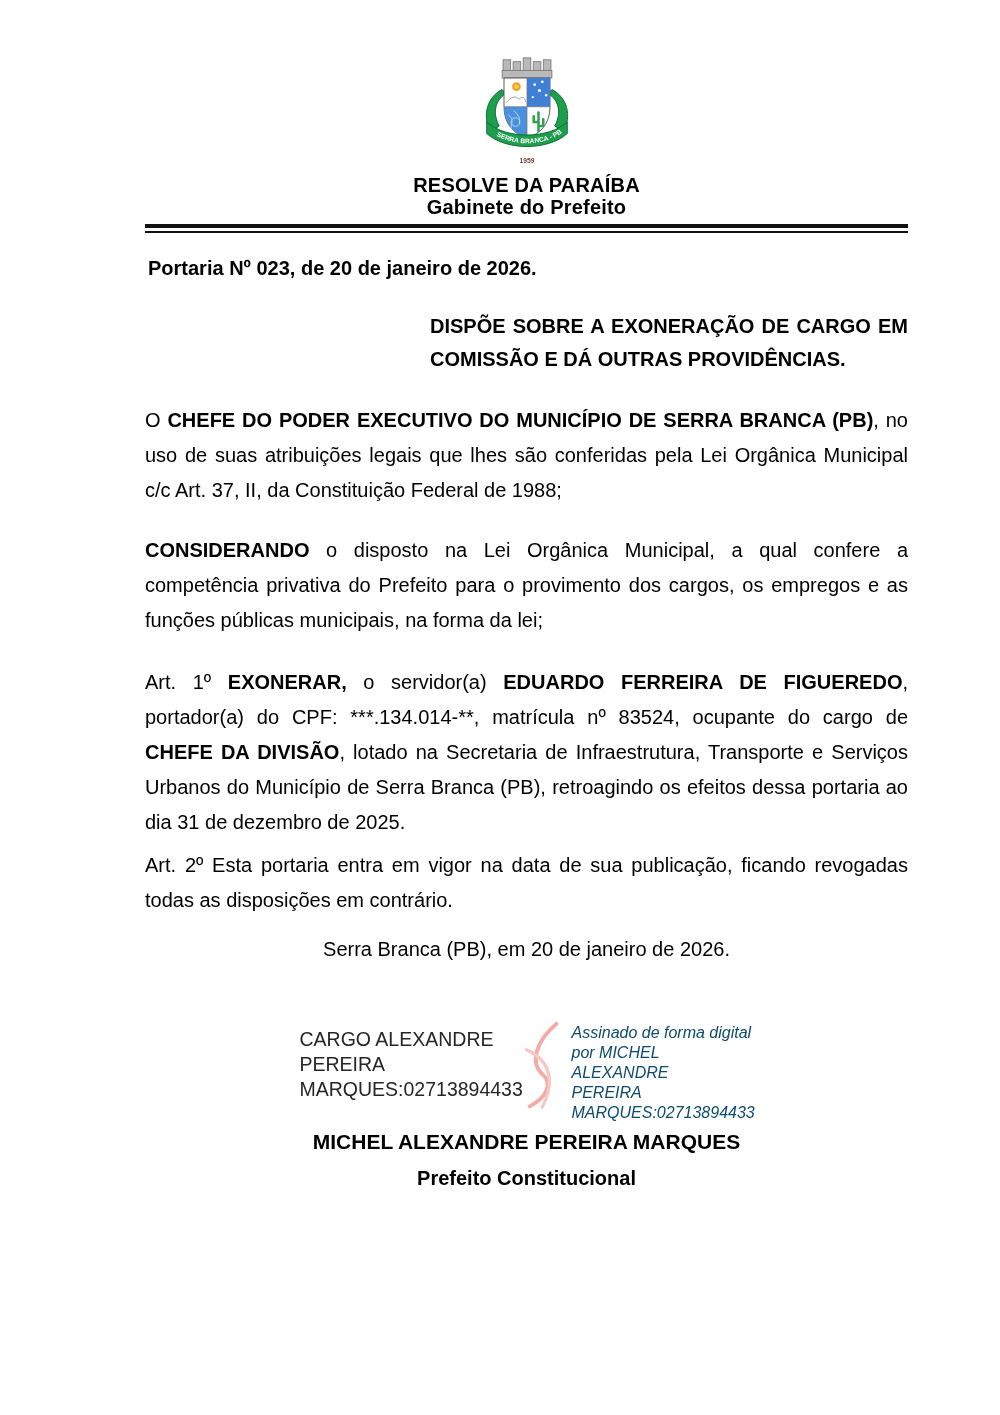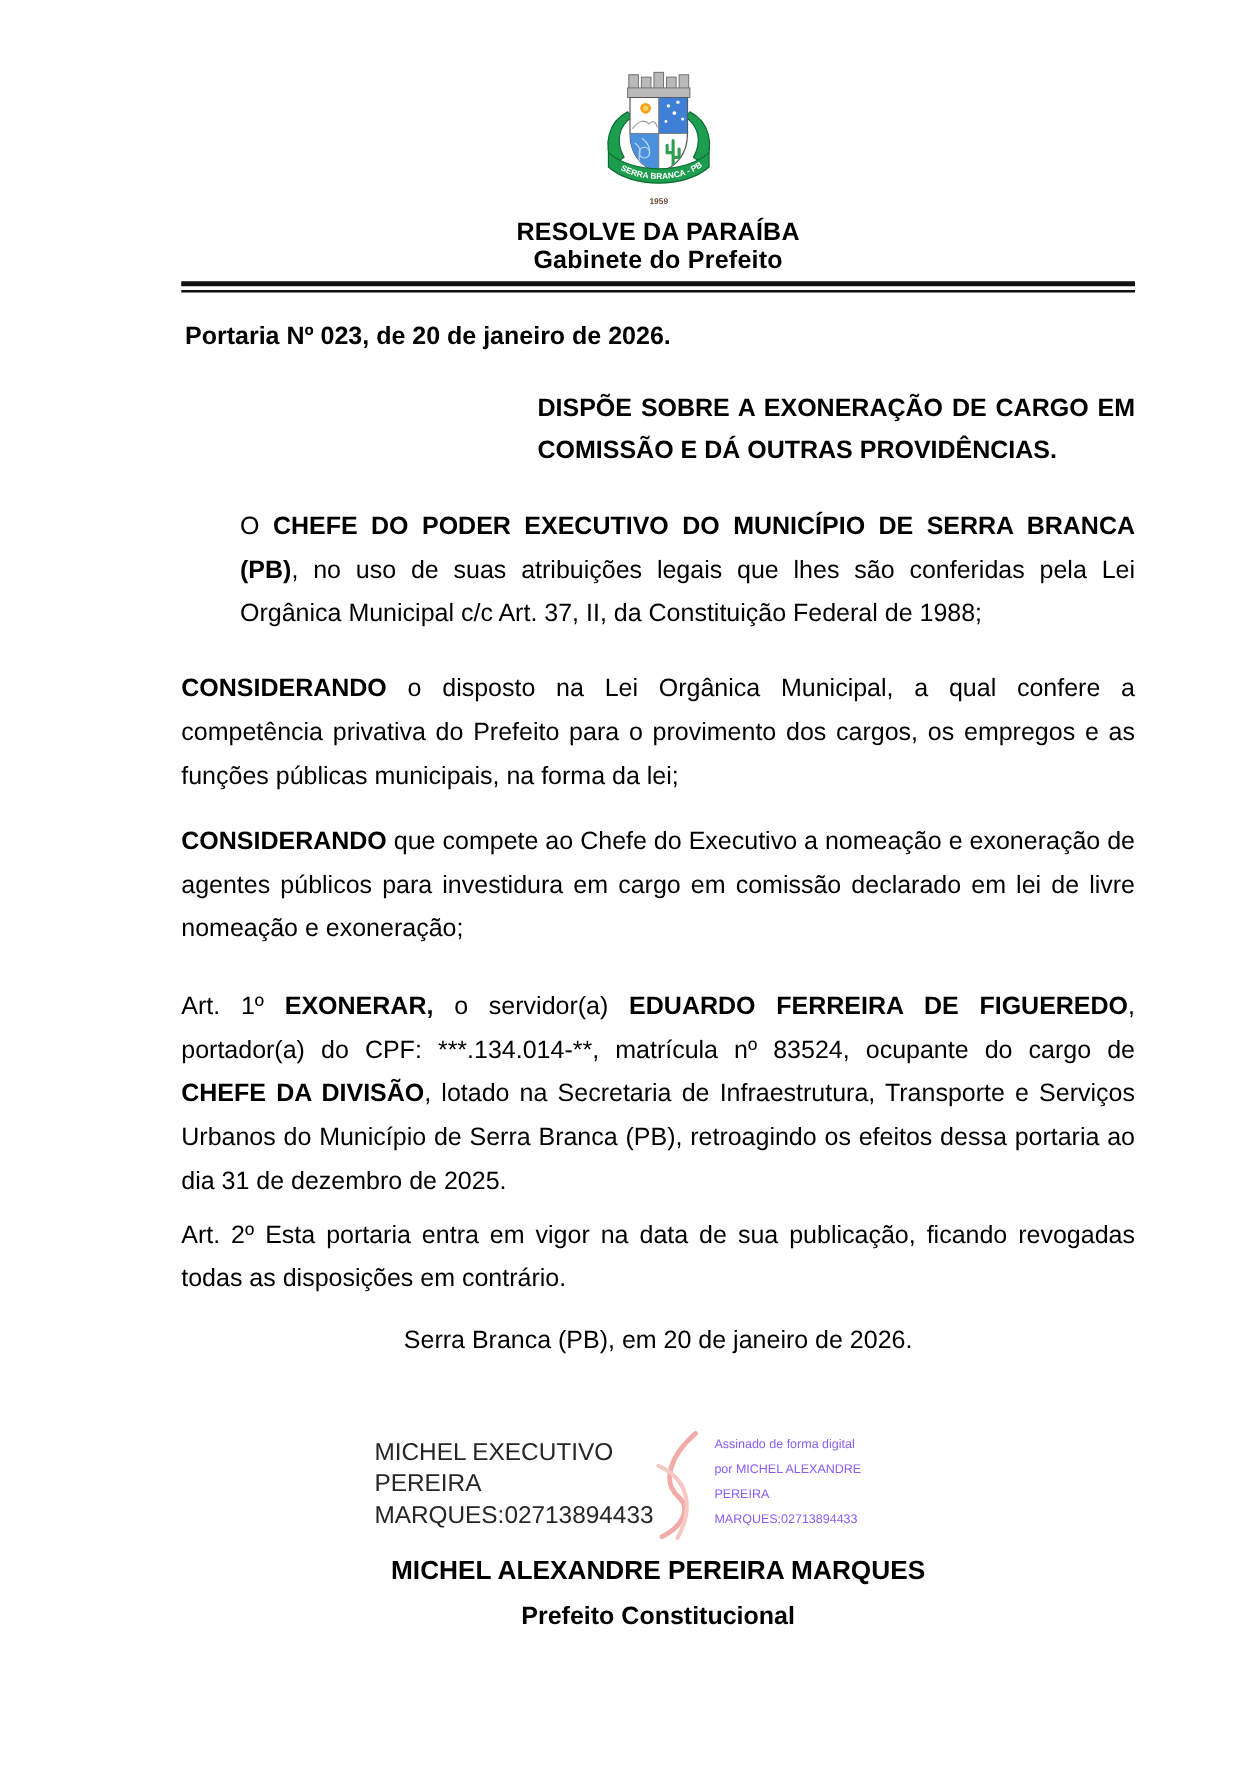--- a/index.html
+++ b/index.html
@@ -50,21 +50,21 @@
     font-size: 20px;
     line-height: 33px;
     text-align: justify;
   }
   .para {
     font-size: 20px;
     line-height: 35px;
     text-align: justify;
     margin: 0;
   }
-  .mt-preamble   { margin-top: 27px; margin-left: 47px; }
+  .mt-preamble   { margin-top: 27px; }
   .mt-cons1      { margin-top: 25px; }
   .mt-cons2      { margin-top: 17px; }
   .resolve {
     margin-top: 15px;
     font-weight: bold;
     font-size: 20px;
     line-height: 35px;
   }
   .mt-art1 { margin-top: 27px; }
   .mt-art2 { margin-top: 8px; }
@@ -90,24 +90,25 @@
     padding-top: 8px;
   }
   .sig-flourish {
     width: 58px;
     height: 96px;
     flex: 0 0 auto;
     margin: 0 -6px;
   }
   .sig-note {
     width: 182px;
-    font-size: 10px;
+    font-size: 16px;
     line-height: 20px;
-    color: #8b5cf6;
+    color: #0c4a6e;
     padding-top: 4px;
+    font-style: italic;
   }
   .signer-name {
     margin-top: 6px;
     text-align: center;
     font-weight: bold;
     font-size: 21px;
     line-height: 26px;
   }
   .signer-title {
     margin-top: 10px;
@@ -182,32 +183,31 @@
   <div class="rule"></div>
 
   <div class="ordinance-title">Portaria Nº 023, de 20 de janeiro de 2026.</div>
 
   <div class="epigraph">DISPÕE SOBRE A EXONERAÇÃO DE CARGO EM COMISSÃO E DÁ OUTRAS PROVIDÊNCIAS.</div>
 
   <p class="para mt-preamble"><span>O </span><span class="b">CHEFE DO PODER EXECUTIVO DO MUNICÍPIO DE SERRA BRANCA (PB)</span><span>, no uso de suas atribuições legais que lhes são conferidas pela Lei Orgânica Municipal c/c Art. 37, II, da Constituição Federal de 1988;</span></p>
 
   <p class="para mt-cons1"><span class="b">CONSIDERANDO</span><span> o disposto na Lei Orgânica Municipal, a qual confere a competência privativa do Prefeito para o provimento dos cargos, os empregos e as funções públicas municipais, na forma da lei;</span></p>
 
-  <p class="para mt-cons2"><span class="b">CONSIDERANDO</span><span> que compete ao Chefe do Executivo a nomeação e exoneração de agentes públicos para investidura em cargo em comissão declarado em lei de livre nomeação e exoneração;</span></p>
 
 
   <p class="para mt-art1"><span>Art. 1º </span><span class="b">EXONERAR,</span><span> o servidor(a) </span><span class="b">EDUARDO FERREIRA DE FIGUEREDO</span><span>, portador(a) do CPF: ***.134.014-**, matrícula nº 83524, ocupante do cargo de </span><span class="b">CHEFE DA DIVISÃO</span><span>, lotado na Secretaria de Infraestrutura, Transporte e Serviços Urbanos do Município de Serra Branca (PB), retroagindo os efeitos dessa portaria ao dia 31 de dezembro de 2025.</span></p>
 
   <p class="para mt-art2">Art. 2º Esta portaria entra em vigor na data de sua publicação, ficando revogadas todas as disposições em contrário.</p>
 
   <div class="dateline">Serra Branca (PB), em 20 de janeiro de 2026.</div>
 
   <div class="sig-row">
     <div class="sig-name">
-      <div>MICHEL EXECUTIVO</div>
+      <div>CARGO ALEXANDRE</div>
       <div>PEREIRA</div>
       <div>MARQUES:02713894433</div>
     </div>
     <svg class="sig-flourish" viewBox="0 0 60 100">
       <path d="M44,5 C22,24 16,46 30,58 C40,67 34,82 16,91" stroke="#f2aba6" stroke-width="4" fill="none" stroke-linecap="round"></path>
       <path d="M13,32 C36,42 44,64 29,92" stroke="#f6c7c3" stroke-width="3.4" fill="none" stroke-linecap="round"></path>
     </svg>
     <div class="sig-note">
       <div>Assinado de forma digital</div>
       <div>por MICHEL ALEXANDRE</div>

